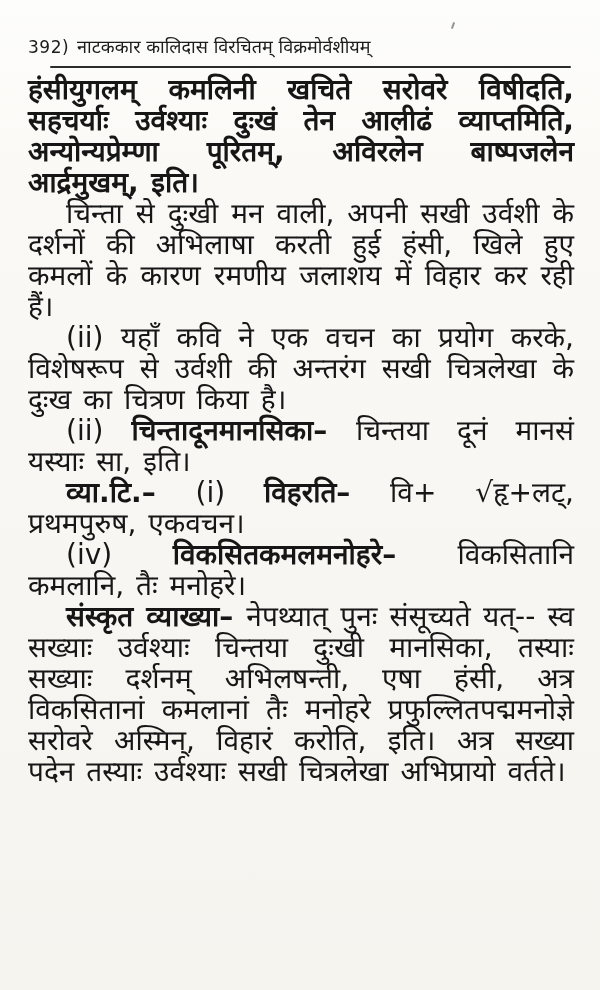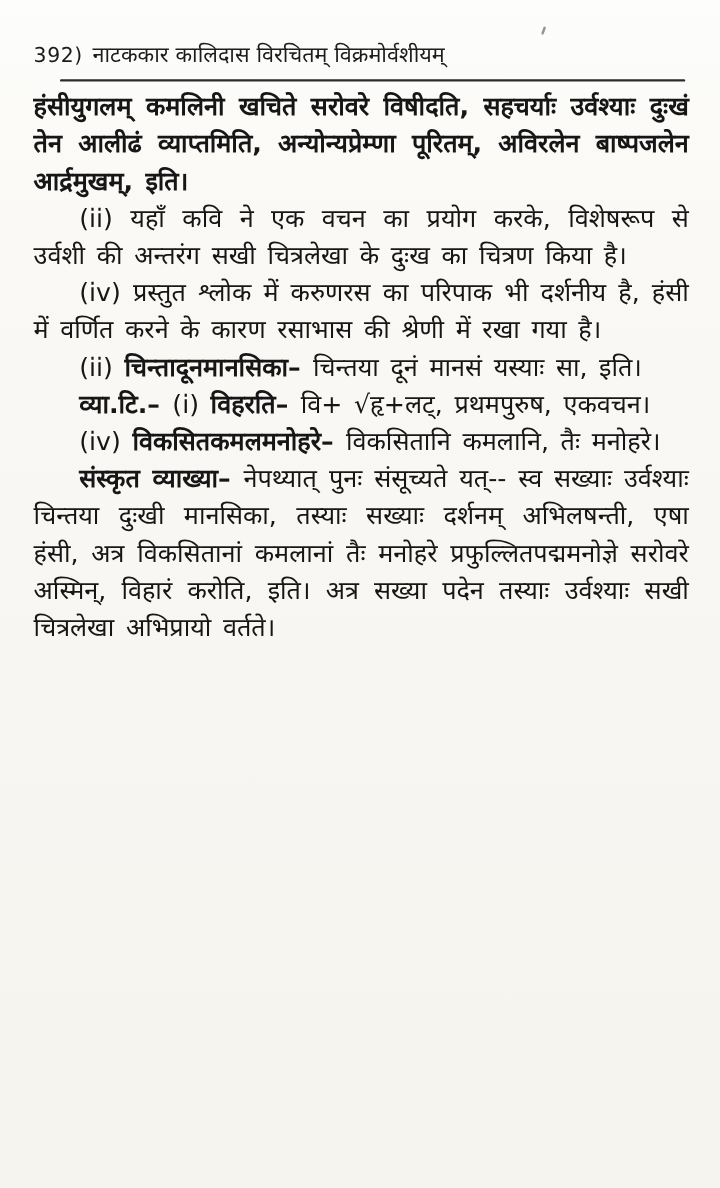--- a/index.html
+++ b/index.html
@@ -40,21 +40,21 @@
     width: 521px;
     height: 2px;
     background: #2c2c2c;
     border-radius: 1px;
   }
   .body-text {
     position: absolute;
     top: 74px;
     left: 28px;
     width: 546px;
-    font-size: 21px;
+    font-size: 28px;
     line-height: 31px;
     text-align: justify;
     color: #161616;
   }
   .body-text p {
     margin: 0;
     word-spacing: 3px;
   }
   .body-text p.indent {
     text-indent: 38px;
@@ -78,20 +78,20 @@
 <body>
 
 <div class="page">
   <div class="header">
     <span class="page-num">392)</span><span>नाटककार कालिदास विरचितम् विक्रमोर्वशीयम्</span>
   </div>
   <div class="rule"></div>
   <div class="scan-mark"></div>
   <div class="body-text" id="body-container">
       <p><span class="bold">हंसीयुगलम् कमलिनी खचिते सरोवरे विषीदति, सहचर्याः उर्वश्याः दुःखं तेन आलीढं व्याप्तमिति, अन्योन्यप्रेम्णा पूरितम्, अविरलेन बाष्पजलेन आर्द्रमुखम्, इति।</span></p>
+      <p class="indent"><span>चिन्ता से दुःखी मन वाली, अपनी सखी उर्वशी के दर्शनों की अभिलाषा करती हुई हंसी, खिले हुए कमलों के कारण रमणीय जलाशय में विहार कर रही हैं।</span></p>
       <p class="indent"><span>(ii) यहाँ कवि ने एक वचन का प्रयोग करके, विशेषरूप से उर्वशी की अन्तरंग सखी चित्रलेखा के दुःख का चित्रण किया है।</span></p>
-      <p class="indent"><span>(iv) प्रस्तुत श्लोक में करुणरस का परिपाक भी दर्शनीय है, हंसी में वर्णित करने के कारण रसाभास की श्रेणी में रखा गया है।</span></p>
       <p class="indent"><span>(ii) </span><span class="bold">चिन्तादूनमानसिका– </span><span>चिन्तया दूनं मानसं यस्याः सा, इति।</span></p>
       <p class="indent"><span class="bold">व्या.टि.– </span><span>(i) </span><span class="bold">विहरति– </span><span>वि+ √हृ+लट्, प्रथमपुरुष, एकवचन।</span></p>
       <p class="indent"><span>(iv) </span><span class="bold">विकसितकमलमनोहरे– </span><span>विकसितानि कमलानि, तैः मनोहरे।</span></p>
       <p class="indent"><span class="bold">संस्कृत व्याख्या– </span><span>नेपथ्यात् पुनः संसूच्यते यत्-- स्व सख्याः उर्वश्याः चिन्तया दुःखी मानसिका, तस्याः सख्याः दर्शनम् अभिलषन्ती, एषा हंसी, अत्र विकसितानां कमलानां तैः मनोहरे प्रफुल्लितपद्ममनोज्ञे सरोवरे अस्मिन्, विहारं करोति, इति। अत्र सख्या पदेन तस्याः उर्वश्याः सखी चित्रलेखा अभिप्रायो वर्तते।</span></p>
     </div>
 </div>
 
 </body></html>

